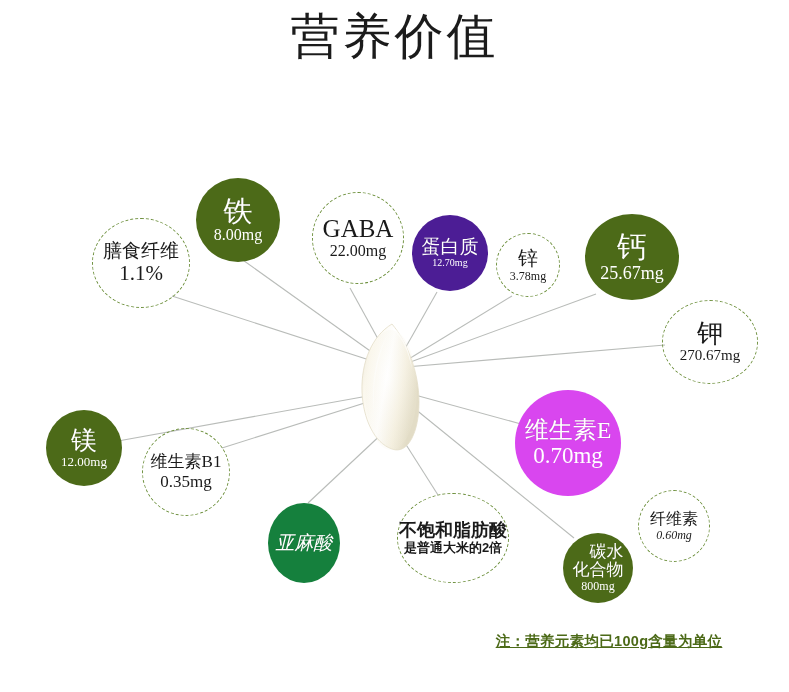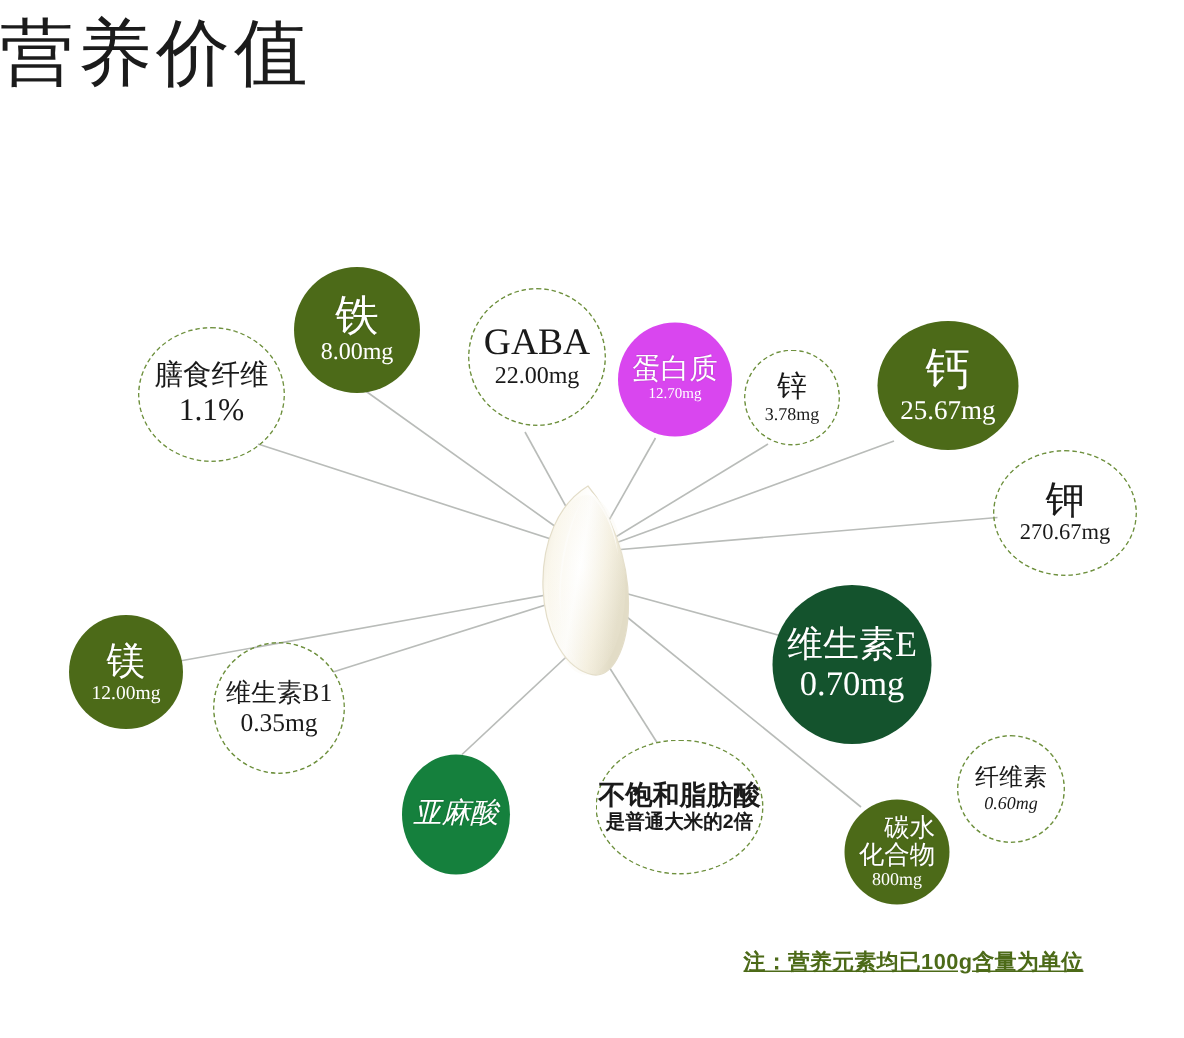--- a/index.html
+++ b/index.html
@@ -15,21 +15,21 @@
     overflow: hidden;
     font-family: "Liberation Serif", "DejaVu Serif", serif;
   }
 
   
   #title {
     position: absolute;
     left: 0;
     top: 8px;
     width: 789px;
-    text-align: left;
+    text-align: center;
     font-family: "Liberation Sans", "DejaVu Sans", sans-serif;
     font-size: 49px;
     font-weight: 400;
     letter-spacing: 3px;
     color: #1b1b1b;
     line-height: 1.18;
     white-space: nowrap;
   }
 
   
@@ -164,21 +164,21 @@
         <span class="vl" style="font-size: 21px;">1.1%</span>
       </div>
       <div class="node filled serif" style="left: 196px; top: 178px; width: 84px; height: 84px; background: rgb(76, 106, 24);">
         <span class="nm" style="font-size: 29px;">铁</span>
         <span class="vl" style="font-size: 16px;">8.00mg</span>
       </div>
       <div class="node dashed serif" style="left: 312px; top: 192px; width: 92px; height: 92px; border-color: rgb(111, 145, 63);">
         <span class="nm" style="font-size: 25px;">GABA</span>
         <span class="vl" style="font-size: 16px;">22.00mg</span>
       </div>
-      <div class="node filled serif" style="left: 412px; top: 215px; width: 76px; height: 76px; background: #d946ef;">
+      <div class="node filled serif" style="left: 412px; top: 215px; width: 76px; height: 76px; background: #4c1d95;">
         <span class="nm" style="font-size: 19px;">蛋白质</span>
         <span class="vl" style="font-size: 10px;">12.70mg</span>
       </div>
       <div class="node dashed serif" style="left: 496px; top: 233px; width: 64px; height: 64px; border-color: rgb(111, 145, 63);">
         <span class="nm" style="font-size: 20px;">锌</span>
         <span class="vl" style="font-size: 12px;">3.78mg</span>
       </div>
       <div class="node filled serif" style="left: 585px; top: 214px; width: 94px; height: 86px; background: rgb(76, 106, 24);">
         <span class="nm" style="font-size: 30px;">钙</span>
         <span class="vl" style="font-size: 18px;">25.67mg</span>
@@ -188,21 +188,21 @@
         <span class="vl" style="font-size: 15px;">270.67mg</span>
       </div>
       <div class="node filled serif" style="left: 46px; top: 410px; width: 76px; height: 76px; background: rgb(76, 106, 24);">
         <span class="nm" style="font-size: 26px;">镁</span>
         <span class="vl" style="font-size: 13px;">12.00mg</span>
       </div>
       <div class="node dashed serif" style="left: 142px; top: 428px; width: 88px; height: 88px; border-color: rgb(111, 145, 63);">
         <span class="nm" style="font-size: 17px;">维生素B1</span>
         <span class="vl" style="font-size: 17px;">0.35mg</span>
       </div>
-      <div class="node filled serif" style="left: 515px; top: 390px; width: 106px; height: 106px; background: #14532d;">
+      <div class="node filled serif" style="left: 515px; top: 390px; width: 106px; height: 106px; background: #d946ef;">
         <span class="nm" style="font-size: 24px;">维生素E</span>
         <span class="vl" style="font-size: 23px;">0.70mg</span>
       </div>
       <div class="node filled serif" style="left: 268px; top: 503px; width: 72px; height: 80px; background: #15803d; font-style: italic;">
         <span class="nm" style="font-size: 19px;">亚麻酸</span>
       </div>
       <div class="node dashed sans" style="left: 397px; top: 493px; width: 112px; height: 90px; border-color: rgb(111, 145, 63);">
         <span class="nm" style="font-size: 18px; font-weight: bold;">不饱和脂肪酸</span>
         <span class="vl" style="font-size: 13px; font-weight: bold;">是普通大米的2倍</span>
       </div>

